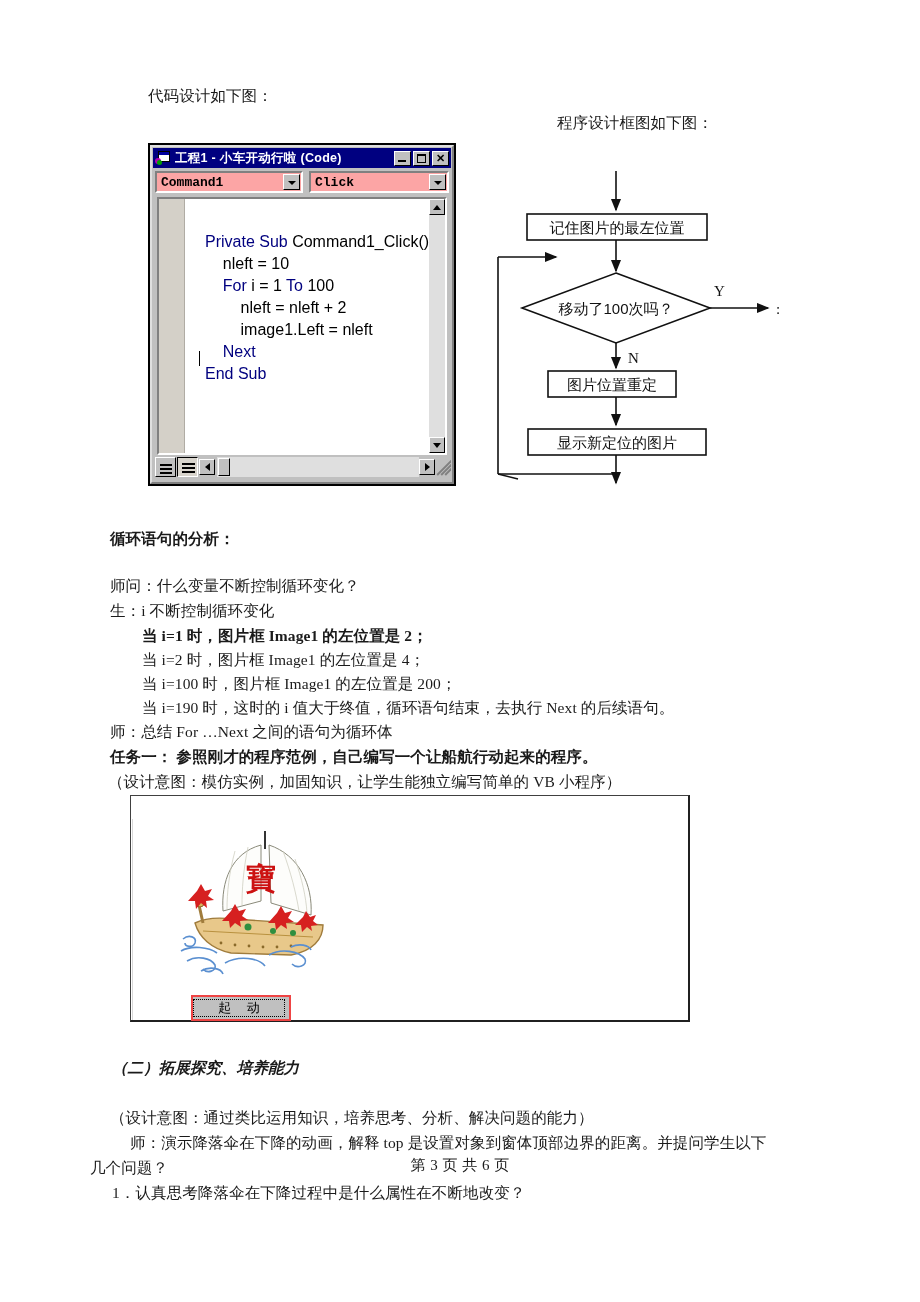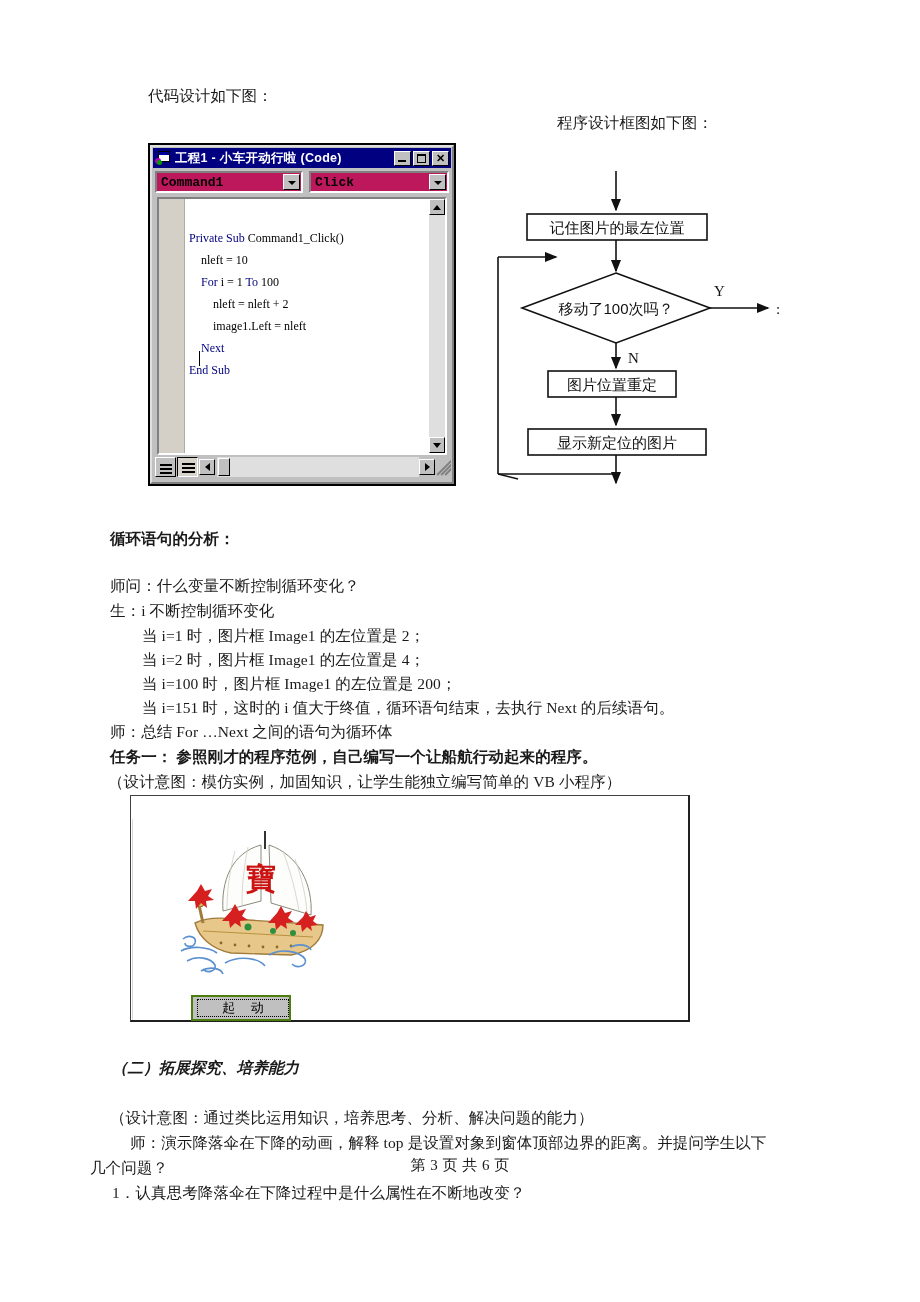--- a/index.html
+++ b/index.html
@@ -129,21 +129,21 @@
   
   .combo-row {
     position: absolute;
     left: 5px; top: 26px;
     width: 294px; height: 22px;
     display: flex;
     gap: 6px;
   }
   .combo {
     height: 22px;
-    background: #be185d;
+    background: #fca5a5;
     border-top: 2px solid #808080;
     border-left: 2px solid #808080;
     border-right: 2px solid #ffffff;
     border-bottom: 2px solid #ffffff;
     display: flex;
     align-items: center;
     position: relative;
   }
   .combo.c1 { width: 148px; }
   .combo.c2 { width: 140px; }
@@ -188,23 +188,23 @@
   }
   .margin-strip {
     position: absolute;
     left: 0; top: 0;
     width: 26px; height: 100%;
     background: #d4d0c8;
     border-right: 1px solid #b0aca4;
   }
   .code-lines {
     position: absolute;
-    left: 30px; top: 16px;
-    font-family: Liberation Serif, serif;
-    font-size: 12px;
+    left: 46px; top: 16px;
+    font-family: Liberation Sans, sans-serif;
+    font-size: 16px;
     line-height: 22px;
     color: #000;
     white-space: pre;
   }
   .code-lines .kw { color: #00007f; }
   .caret {
     position: absolute;
     left: 40px; top: 152px;
     width: 1px; height: 15px;
     background: #000;
@@ -405,24 +405,24 @@
     left: 1px; top: 23px;
     width: 555px; height: 201px;
     background: #ffffff;
     border-left: 1px solid #d8d8d8;
   }
   #start-button {
     position: absolute;
     left: 58px; top: 176px;
     width: 100px; height: 26px;
     background: #c0c0c0;
-    border: 2px solid #4d7c0f;
+    border: 2px solid #ef4444;
     display: flex;
     align-items: center;
-    justify-content: flex-end;
+    justify-content: flex-start;
   }
   #start-button .sb-inner {
     width: 92px; height: 18px;
     border: 1px dotted #000;
     display: flex;
     align-items: center;
     justify-content: center;
     font-family: "Liberation Sans", sans-serif;
     font-size: 13px;
     color: #000;
@@ -573,24 +573,24 @@
         <text x="158" y="215">N</text>
         <text x="306" y="166">:</text>
       </g>
     </svg>
   </div>
 
   <div class="txt bold" style="left:110px; top:528px;">循环语句的分析：</div>
 
   <div class="txt" style="left:110px; top:575px;">师问：什么变量不断控制循环变化？</div>
   <div class="txt" style="left:110px; top:600px;">生：i 不断控制循环变化</div>
-  <div class="txt" style="left:142px; top:625px;">当 i=1 时，图片框 Image1 的左位置是 2；</div>
+  <div class="txt" style="left:142px; top:625px;font-weight:bold;">当 i=1 时，图片框 Image1 的左位置是 2；</div>
   <div class="txt" style="left:142px; top:649px;">当 i=2 时，图片框 Image1 的左位置是 4；</div>
   <div class="txt" style="left:142px; top:673px;">当 i=100 时，图片框 Image1 的左位置是 200；</div>
-  <div class="txt" style="left:142px; top:697px;">当 i=151 时，这时的 i 值大于终值，循环语句结束，去执行 Next 的后续语句。</div>
+  <div class="txt" style="left:142px; top:697px;">当 i=190 时，这时的 i 值大于终值，循环语句结束，去执行 Next 的后续语句。</div>
   <div class="txt" style="left:110px; top:721px;">师：总结 For …Next 之间的语句为循环体</div>
 
   <div class="txt bold" style="left:110px; top:746px;">任务一： 参照刚才的程序范例，自己编写一个让船航行动起来的程序。</div>
   <div class="txt" style="left:108px; top:771px;">（设计意图：模仿实例，加固知识，让学生能独立编写简单的 VB 小程序）</div>
 
   <div id="boat-window">
     <div class="bw-titlebar">
       <span class="bw-icon">
         <span class="bi-1"></span>
           <span class="bi-2"></span>

